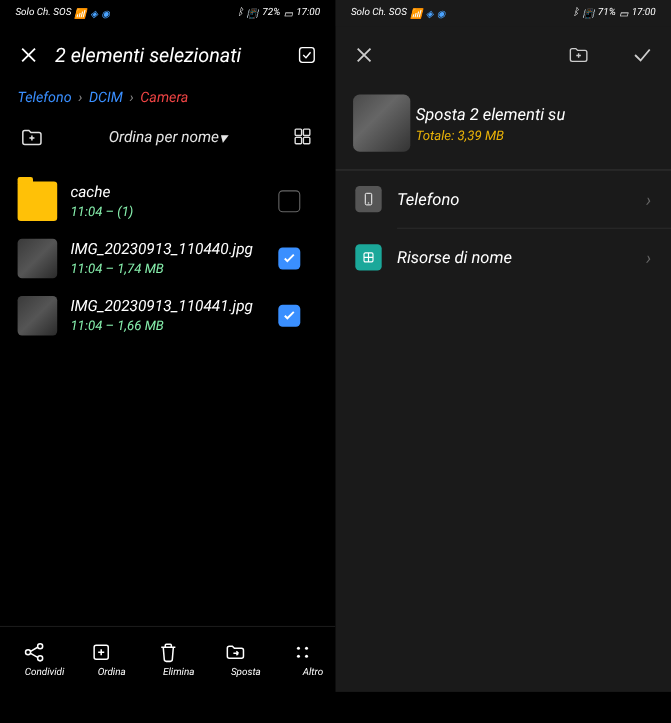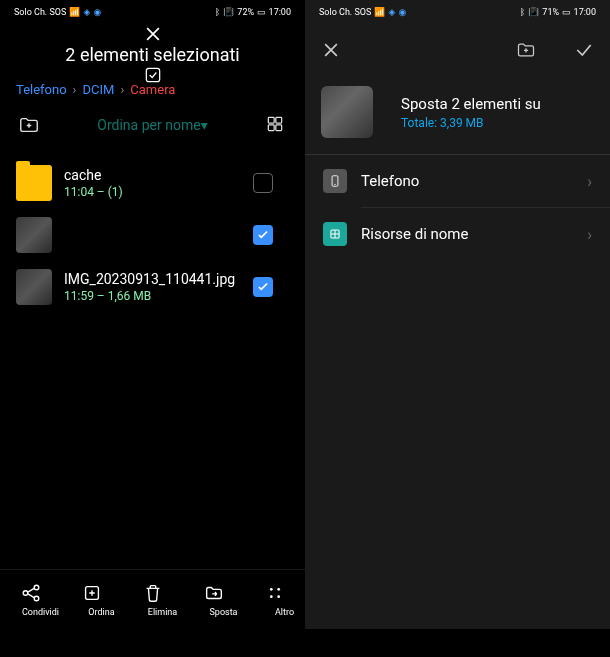--- a/index.html
+++ b/index.html
@@ -1,37 +1,37 @@
 <!DOCTYPE html>
 <html><head>
   <meta charset="utf-8">
   <style>
     * { margin: 0; padding: 0; box-sizing: border-box; font-family: -apple-system, Roboto, sans-serif; }
     body { width: 610px; height: 657px; background: #000; display: flex; }
-    .pane { position: relative; height: 629px; overflow: hidden; }
+    .pane { position: relative; height: 629px; overflow: hidden; font-style: italic; }
     .pane-left { width: 305px; background: #000; }
     .pane-right { width: 305px; background: #1a1a1a; }
     
     .status-bar { height: 24px; display: flex; align-items: center; justify-content: space-between; padding: 0 14px; font-size: 9px; color: #fff; background: #000; }
     .status-left, .status-right { display: flex; align-items: center; gap: 3px; }
     .status-right span { font-size: 9px; }
     
-    .header { height: 52px; display: flex; align-items: center; padding: 0 16px; flex-direction: column; }
+    .header { height: 52px; display: flex; align-items: center; padding: 0 16px; }
     .header-title { color: #fff; font-size: 18px; font-weight: 400; }
     .header-icon { width: 20px; height: 20px; color: #fff; display: flex; align-items: center; justify-content: center; }
     .header-spacer { flex: 1; }
     
     .breadcrumb { padding: 6px 16px; font-size: 13px; display: flex; align-items: center; gap: 6px; }
     .breadcrumb-item { color: #3a8fff; }
     .breadcrumb-item.current { color: #ef4444; }
     .breadcrumb-sep { color: #888; }
     
     .toolbar { height: 44px; display: flex; align-items: center; padding: 0 18px; gap: 8px; }
     .tool-icon { width: 22px; height: 22px; color: #e0e0e0; }
-    .sort-btn { flex: 1; text-align: left; color: #0f766e; font-size: 14px; display:flex; align-items:center; justify-content:center; gap:0; }
+    .sort-btn { flex: 1; text-align: left; color: #e5e5e5; font-size: 14px; display:flex; align-items:center; justify-content:center; gap:0; }
     
     .file-list { padding: 10px 16px 0 0; }
     .file-row { display: flex; align-items: center; padding: 8px 16px; gap: 12px; }
     .file-thumb { width: 36px; height: 36px; border-radius: 4px; flex-shrink: 0; }
     .folder-thumb { background: #ffc107; border-radius: 3px; position: relative; }
     .folder-thumb::before { content:''; position:absolute; top:-4px; left:0; width:14px; height:6px; background:#ffc107; border-radius:2px 2px 0 0;}
     .img-thumb { background: linear-gradient(135deg, #3a3a3a 0%, #555 50%, #2a2a2a 100%); }
     .file-info { flex: 1; min-width: 0; }
     .file-name { color: #fff; font-size: 14px; white-space:nowrap; overflow:hidden; text-overflow:ellipsis; }
     .file-meta { color: #86efac; font-size: 12px; margin-top: 2px; }
@@ -40,24 +40,24 @@
     .check-off { border: 1.5px solid #666; }
     
     .bottom-bar { position:absolute; bottom:0; left:0; right:0; height: 60px; display: flex; background: #000; border-top: 1px solid #1a1a1a; }
     .bottom-item { flex:1; display:flex; flex-direction:column; align-items:center; justify-content:center; gap:3px; }
     .bottom-icon { width:22px; height:22px; color:#fff; display:flex; align-items:center; justify-content:center; }
     .bottom-label { color:#fff; font-size:9px;margin-left:20px; }
     
     .move-header { height:52px; display:flex; align-items:center; padding:0 16px; gap:14px; }
     .move-header .header-spacer { flex:1; }
     
-    .move-info { display:flex; align-items:center; gap:28px; padding: 10px 16px 16px; }
+    .move-info { display:flex; align-items:center; gap:5px; padding: 10px 16px 16px; }
     .move-thumb { width:52px; height:52px; border-radius:6px; background: linear-gradient(135deg, #4a4a4a 0%, #666 40%, #333 100%); }
     .move-text-title { color:#fff; font-size:15px; }
-    .move-text-sub { color:#0ea5e9; font-size:12px; margin-top:3px; }
+    .move-text-sub { color:#eab308; font-size:12px; margin-top:3px; }
     .move-divider { border-top:1px solid #333; margin:0 0; }
     
     .dest-row { display:flex; align-items:center; padding: 14px 18px; gap:14px; }
     .dest-icon { width:24px; height:24px; border-radius:4px; display:flex; align-items:center; justify-content:center; }
     .dest-icon.phone { background:#555; color:#fff; }
     .dest-icon.net { background:#1ba89a; color:#fff; }
     .dest-label { flex:1; color:#fff; font-size:15px; }
     .dest-chev { color:#666; }
     .dest-divider { border-top:1px solid #2a2a2a; margin-left:56px; }
     
@@ -134,32 +134,34 @@
       <div class="file-thumb folder-thumb"></div>
       <div class="file-info">
         <div class="file-name">cache</div>
         <div class="file-meta">11:04 – (1)</div>
       </div>
       <div class="file-check check-off"></div>
     </div>
     <div class="file-row">
       <div class="file-thumb img-thumb"></div>
       <div class="file-info">
+        <div class="file-name">IMG_20230913_110440.jpg</div>
+        <div class="file-meta">11:04 – 1,74 MB</div>
       </div>
       <div class="file-check check-on">
         <svg viewBox="0 0 24 24" width="14" height="14" stroke="#fff" stroke-width="3" fill="none">
             <path d="M5 12l4 4 10-10"></path>
           </svg>
       </div>
     </div>
     <div class="file-row">
       <div class="file-thumb img-thumb"></div>
       <div class="file-info">
         <div class="file-name">IMG_20230913_110441.jpg</div>
-        <div class="file-meta">11:59 – 1,66 MB</div>
+        <div class="file-meta">11:04 – 1,66 MB</div>
       </div>
       <div class="file-check check-on">
         <svg viewBox="0 0 24 24" width="14" height="14" stroke="#fff" stroke-width="3" fill="none">
             <path d="M5 12l4 4 10-10"></path>
           </svg>
       </div>
     </div>
   </div>
 
   <div class="bottom-bar">

